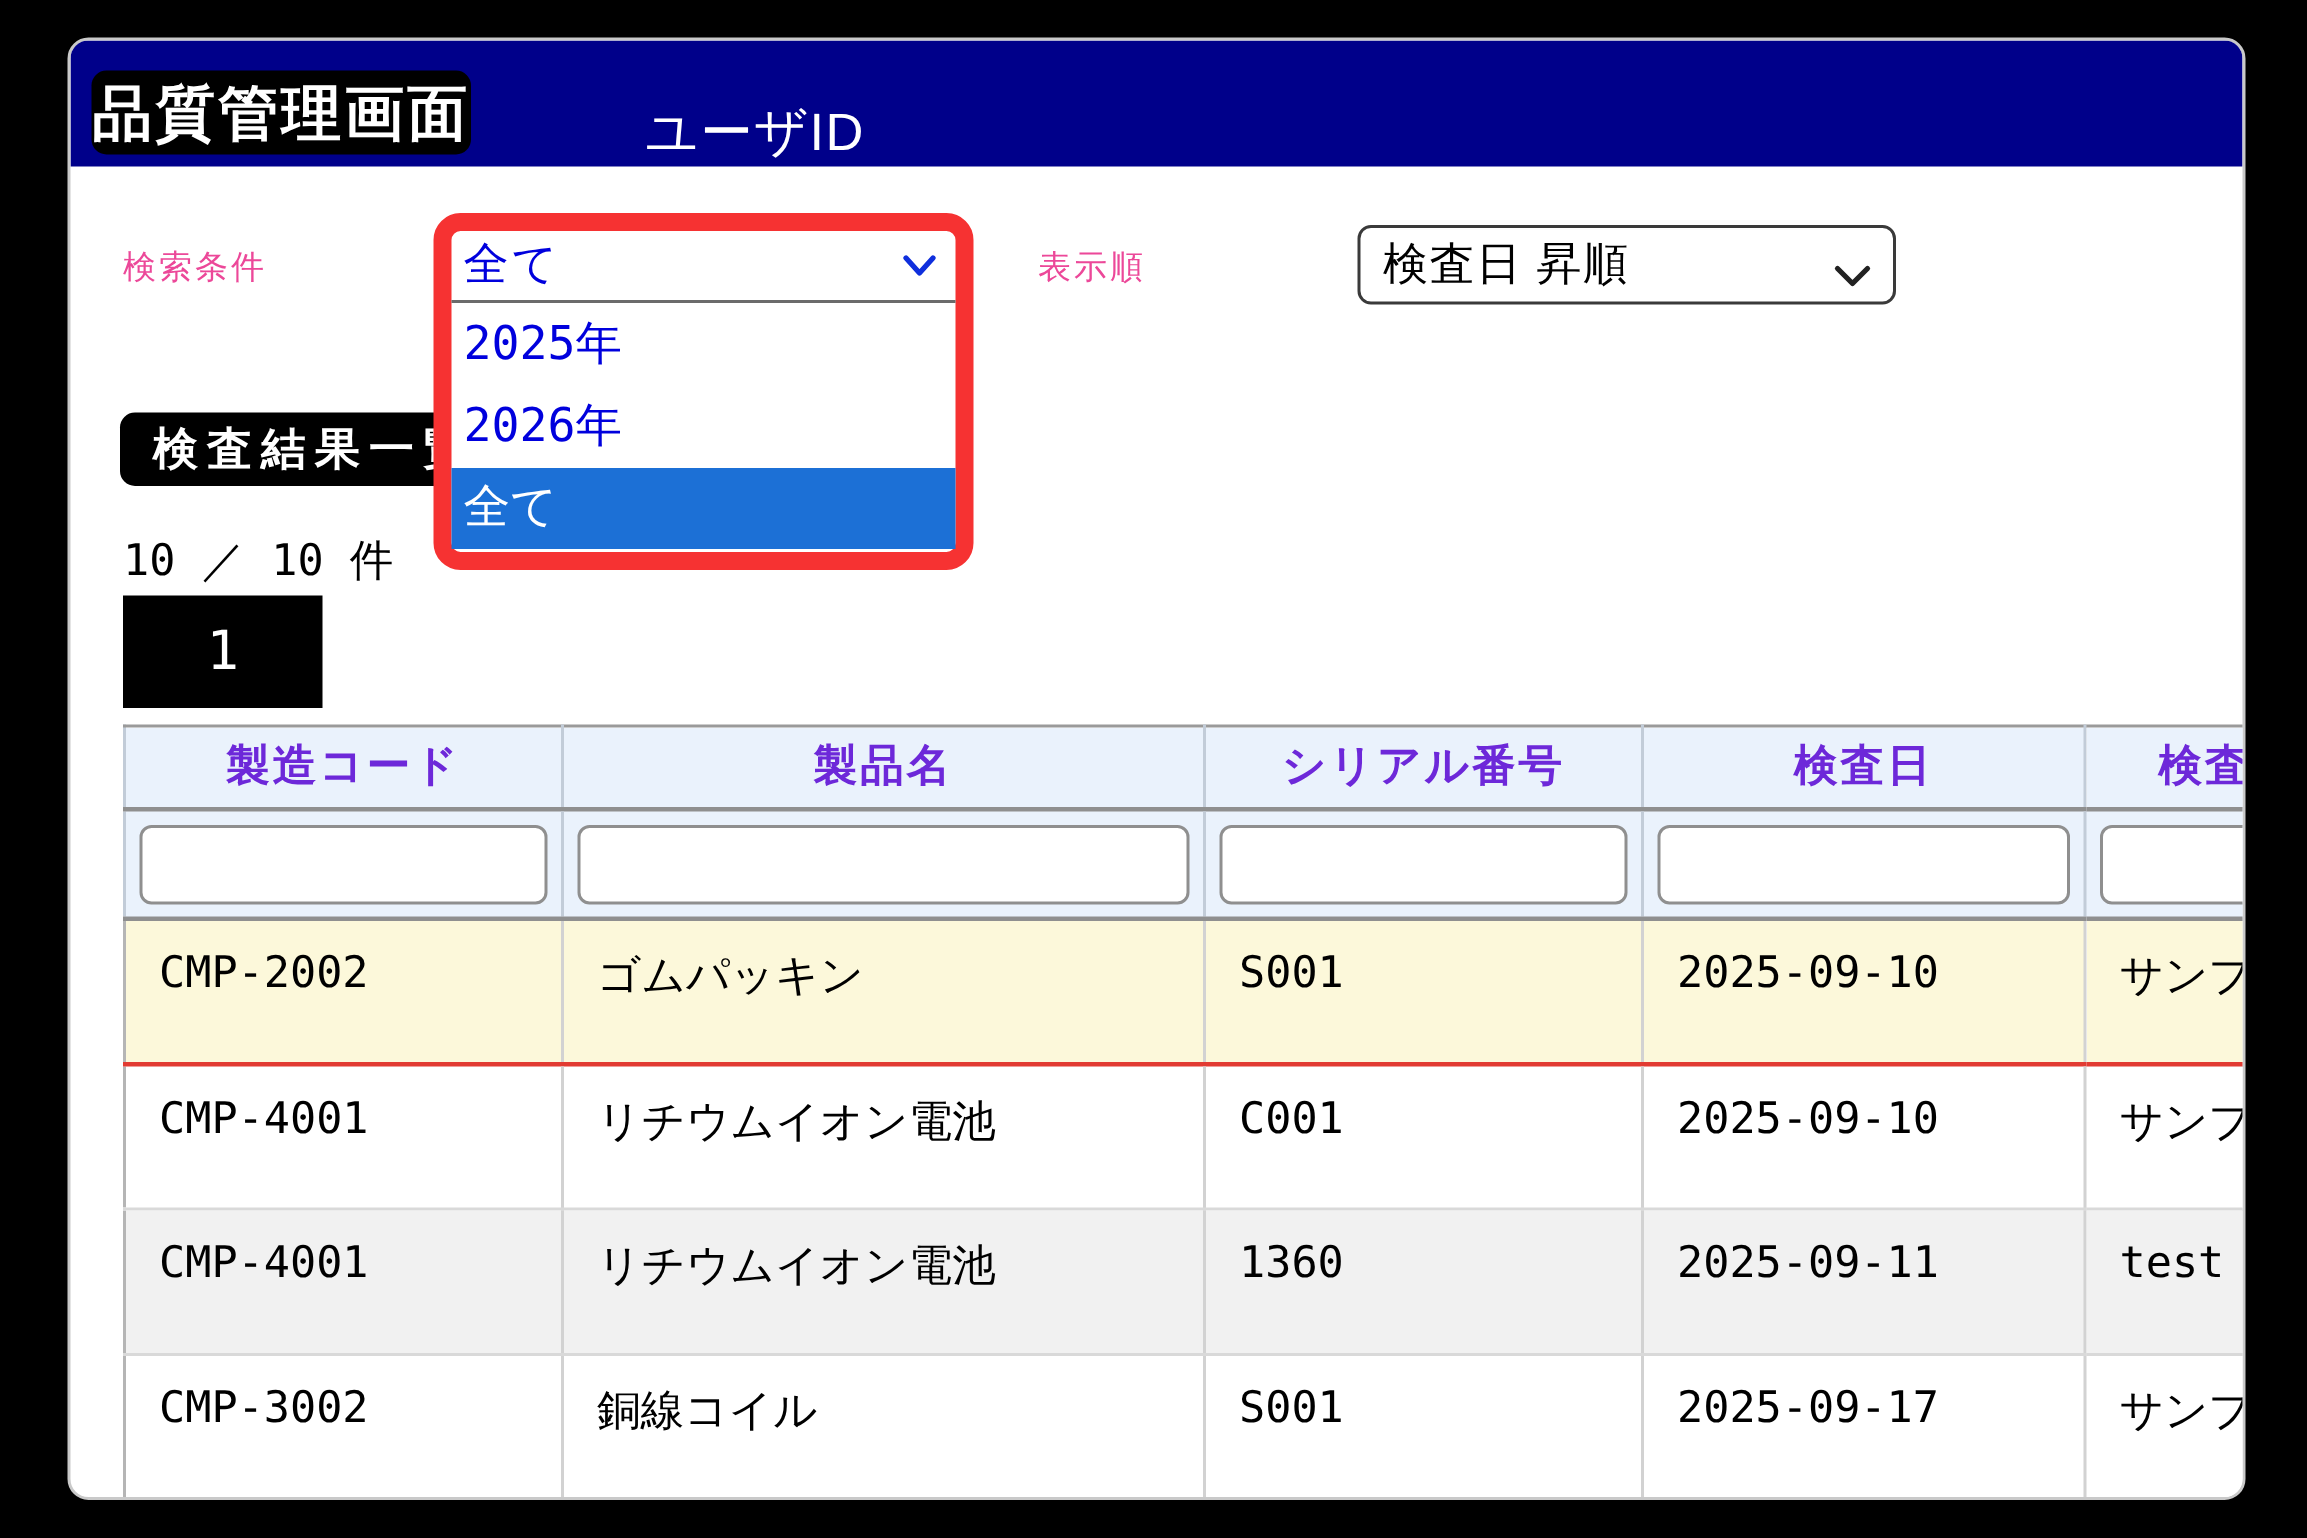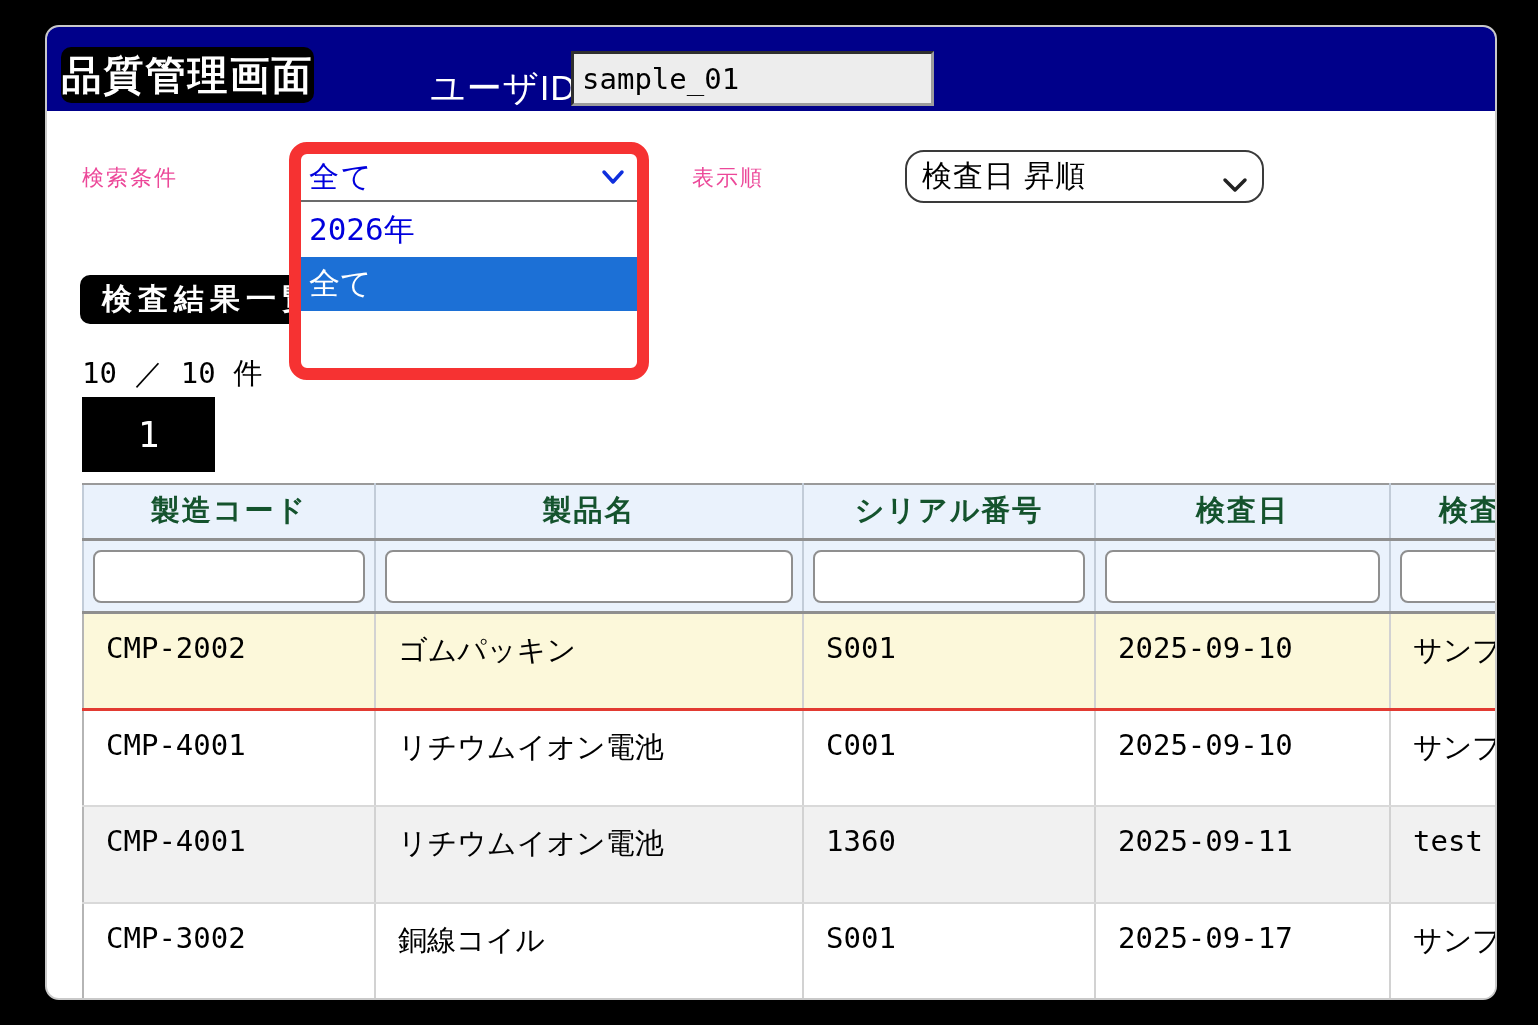--- a/index.html
+++ b/index.html
@@ -29,21 +29,21 @@
     font-size:29px; color:#000; padding-left:8px; outline:none;
   }
 
   
   .field-label { position:absolute; font-size:22px; color:#ec4899; letter-spacing:2px; }
   .lbl-search { left:35px; top:136px; }
   .lbl-sort   { left:645px; top:136px; }
 
   .sort-select {
     position:absolute; left:858px; top:123px; width:359px; height:53px;
-    background:#fff; border:2px solid #3a3a3a; border-radius:19px;
+    background:#fff; border:2px solid #3a3a3a; border-radius:9px;
     font-size:30px; display:flex; align-items:center; padding-left:15px; letter-spacing:1px;
     cursor:default;
   }
   .sort-select .chev { position:absolute; right:14px; top:16px; }
 
   
   .section-label {
     position:absolute; left:33px; top:248px; width:260px; height:49px;
     background:#000; border-radius:10px; color:#fff; font-weight:bold; font-size:30px;
     display:flex; align-items:center; padding-left:22px; letter-spacing:6px;
@@ -72,21 +72,21 @@
     display:flex; align-items:center; justify-content:center; cursor:default;
   }
 
   
   .tbl {
     position:absolute; left:35px; top:456px; width:1467px;
     border-collapse:collapse; table-layout:fixed;
     border-left:2px solid #b5b5b5;
   }
   .tbl th {
-    height:55px; background:#eaf2fc; font-weight:bold; font-size:29px; color:#14532d;
+    height:55px; background:#eaf2fc; font-weight:bold; font-size:29px; color:#6d28d9;
     border-top:2px solid #9a9a9a; border-bottom:3px solid #8f8f8f;
     border-right:2px solid #c2ccd8; border-left:2px solid #c2ccd8;
     text-align:center; letter-spacing:2px; overflow:hidden; white-space:nowrap;
   }
   .filter-row td {
     height:73px; background:#eaf2fc; border-bottom:3px solid #8f8f8f;
     border-right:2px solid #c2ccd8; border-left:2px solid #c2ccd8;
     padding:9px 9px 0 9px; vertical-align:top;
   }
   .filter-input {
@@ -106,21 +106,20 @@
 </style>
 </head>
 <body>
 
 <div id="canvas">
   <div class="window">
 
     <div class="topbar">
       <div class="title-box">品質管理画面</div>
       <div class="userid-label">ユーザID</div>
-      <input class="userid-input" value="sample_01" style="">
     </div>
 
     <div class="field-label lbl-search">検索条件</div>
     <div class="field-label lbl-sort">表示順</div>
 
     <div class="sort-select">
       <span>検査日 昇順</span>
       <span class="chev">
         <svg width="26" height="20" viewBox="0 0 26 20">
             <polyline points="3,5 13,15 23,5" fill="none" stroke="#222" stroke-width="3.5" stroke-linecap="round" stroke-linejoin="round"></polyline>
@@ -133,20 +132,21 @@
     <div class="annotation">
       <div class="dd-selectrow">
         <div class="dd-value">全て</div>
         <span class="chev">
           <svg width="24" height="18" viewBox="0 0 24 18">
               <polyline points="3,4 12,14 21,4" fill="none" stroke="#0f2fdd" stroke-width="3.5" stroke-linecap="round" stroke-linejoin="round"></polyline>
             </svg>
         </span>
       </div>
       <div>
+        <div class="dd-option">2025年</div>
         <div class="dd-option">2026年</div>
         <div class="dd-option highlight">全て</div>
       </div>
     </div>
 
     <div class="count-text mono">10 ／ 10 件</div>
     <div class="page-box mono">1</div>
 
     <table class="tbl">
       <colgroup>

